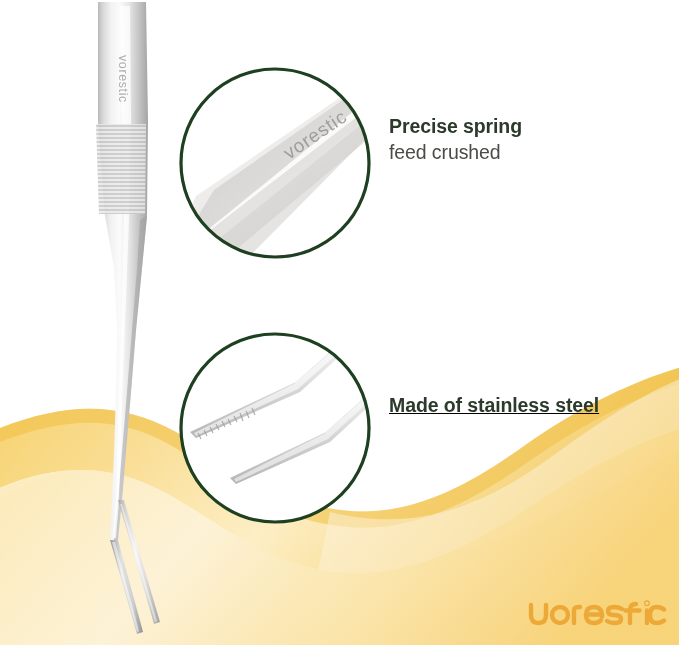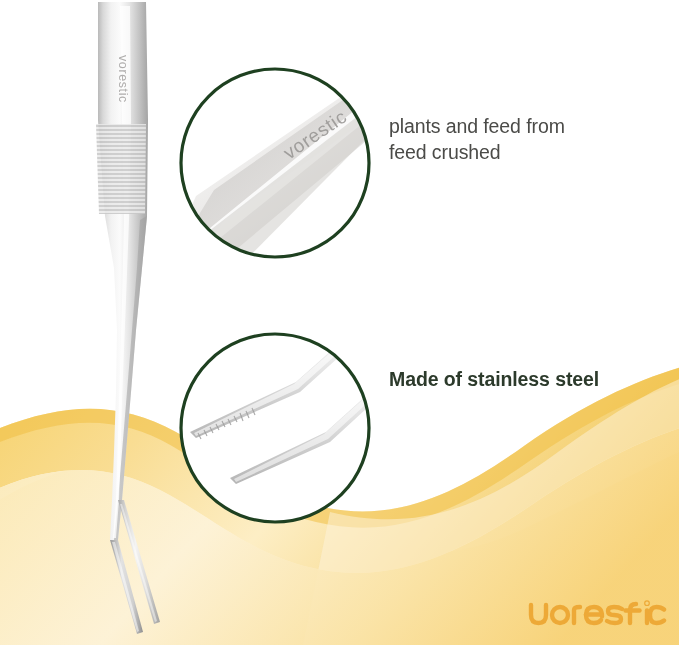--- a/index.html
+++ b/index.html
@@ -21,21 +21,21 @@
     line-height:25.5px;
     letter-spacing:-0.1px;
     color:#4b4b48;
     white-space:nowrap;
   }
   .feature .line b{
     font-weight:bold;
     color:#2c3a2b;
   }
   #feature-1{left:389px;top:114px;}
-  #feature-2{left:389px;top:367px;}
+  #feature-2{left:389px;top:393px;text-decoration:underline;}
 
   
   #brand{
     position:absolute;
     left:527px;top:596px;
     width:140px;height:34px;
   }
   #brand svg{display:block;}
   #brand .wordmark-text{
     position:absolute;left:0;top:0;
@@ -299,21 +299,21 @@
       <path d="M392 374 L396 377 L328 439 L236 482 L234 479 L324 434 Z" fill="#ffffff" opacity="0.55"></path>
 
       <path d="M181 500 C 196 492, 206 496, 214 506 L 214 530 L 181 530 Z" fill="#f7d679" opacity="0.85"></path>
     </g>
 
     <circle cx="275" cy="428" r="94" fill="none" stroke="#1e4020" stroke-width="3.2"></circle>
   </svg>
 
   <div class="feature" id="feature-1">
     <div class="line">
-      <span>plants and feed from</span>
+      <b>Precise spring</b><span></span>
     </div>
     <div class="line">
       <span>feed crushed</span>
     </div>
   </div>
 
   <div class="feature" id="feature-2">
     <div class="line">
       <b>Made of stainless steel</b><span></span>
     </div>

